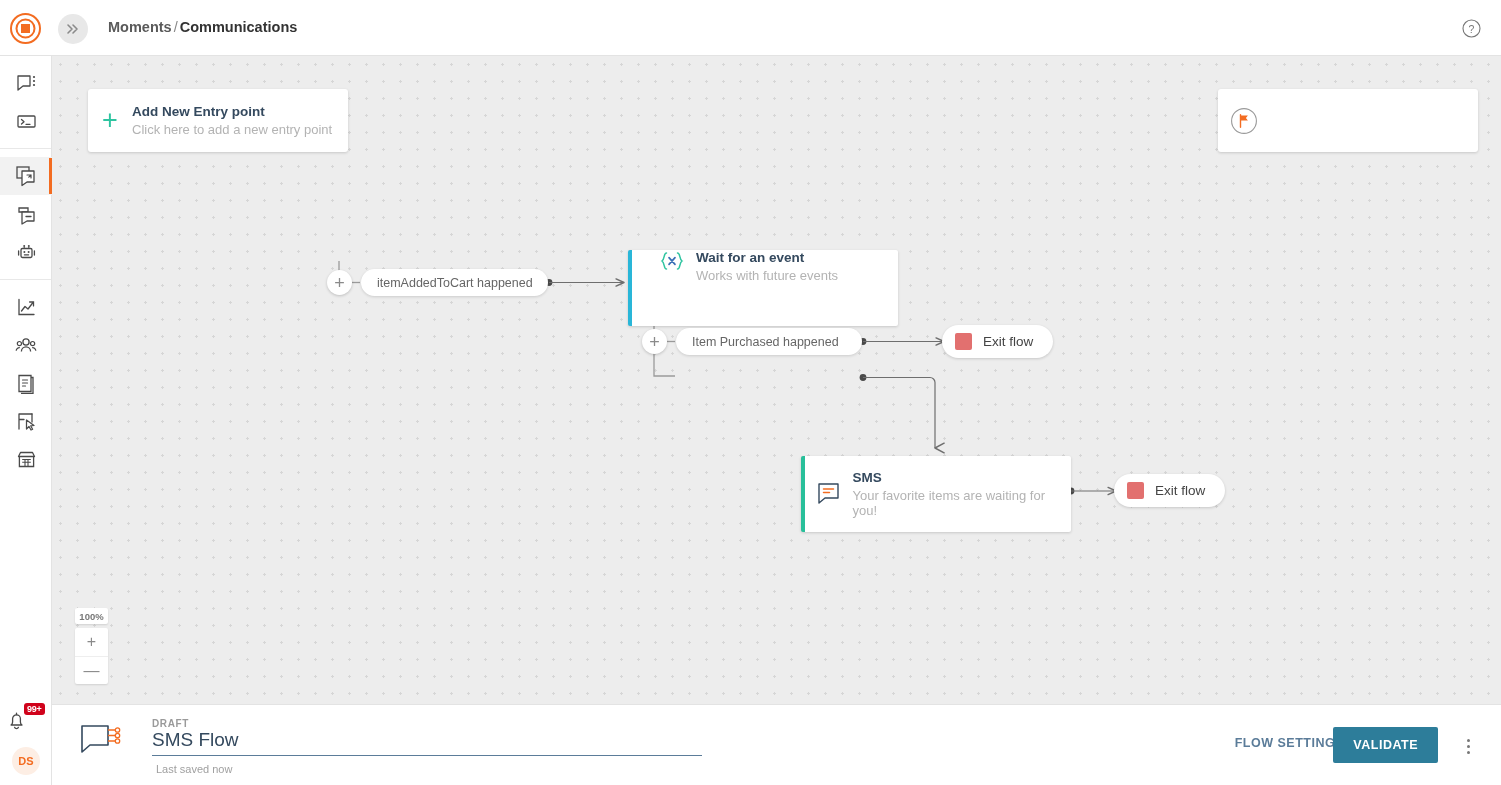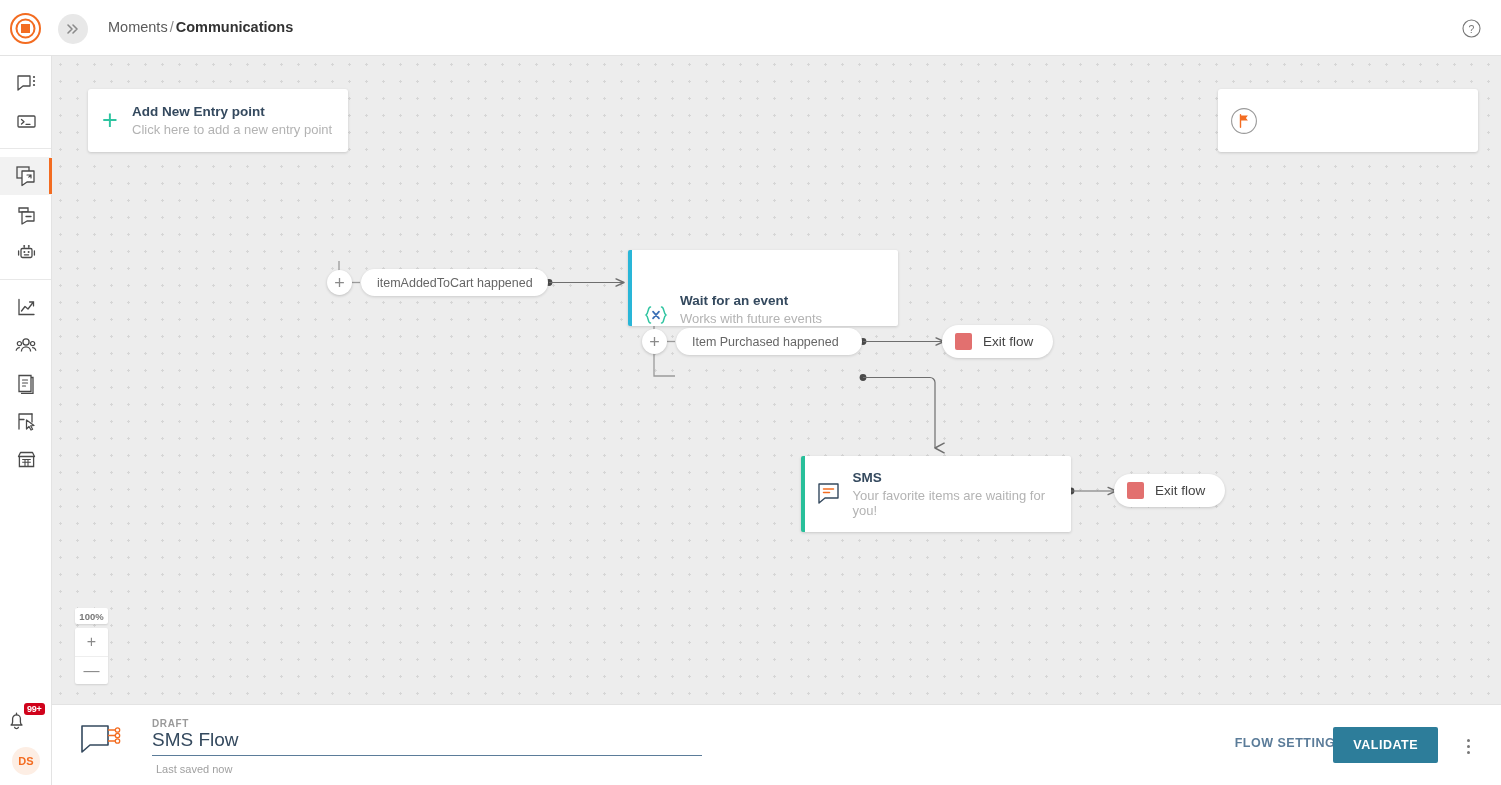--- a/index.html
+++ b/index.html
@@ -20,21 +20,21 @@
   .collapse-btn {
     position: absolute; left: 58px; top: 14px;
     width: 30px; height: 30px; border-radius: 50%;
     background: #e8e8e8; display: flex; align-items: center; justify-content: center;
     cursor: pointer; color: #8a8a8a; font-size: 13px;
   }
   .breadcrumb {
     position: absolute; left: 108px; top: 19px;
     font-size: 14.5px; color: #555; white-space: nowrap;
   }
-  .breadcrumb .crumb-root { color: #5a5a5a; }
+  .breadcrumb .crumb-root { color: #5a5a5a; font-weight: bold; }
   .breadcrumb .crumb-sep { color: #8a8a8a; margin: 0 2px; }
   .breadcrumb .crumb-current { color: #333; font-weight: bold; }
   .help-icon {
     position: absolute; right: 20px; top: 19px;
     width: 19px; height: 19px; cursor: pointer;
   }
 
   
   .sidebar {
     position: absolute; left: 0; top: 56px; width: 52px; height: 729px;
@@ -110,22 +110,23 @@
   .trigger-icon { width: 54px; display: flex; align-items: center; justify-content: center; }
   .trigger-kicker {
     font-size: 10px; font-weight: bold; color: #fff;
     letter-spacing: 0.55px; text-transform: uppercase;
   }
   .trigger-title { font-size: 14.5px; font-weight: bold; color: #fff; margin-top: 2px; }
 
   
   .wait-node {
     left: 576px; top: 194px; width: 270px; height: 76px; border-radius: 2px;
-    display: flex; align-items: flex-end; cursor: pointer;
+    display: flex; align-items: flex-start; cursor: pointer;
     border-left: 4px solid #29b6d8;
+    padding-left: 16px;
   }
   .wait-icon { width: 48px; display: flex; align-items: center; justify-content: center; }
 
   
   .sms-node {
     left: 749px; top: 400px; width: 270px; height: 76px; border-radius: 2px;
     display: flex; align-items: center; cursor: pointer;
     border-left: 4px solid #28bf9a;
   }
   .sms-icon { width: 48px; display: flex; align-items: center; justify-content: center; }

